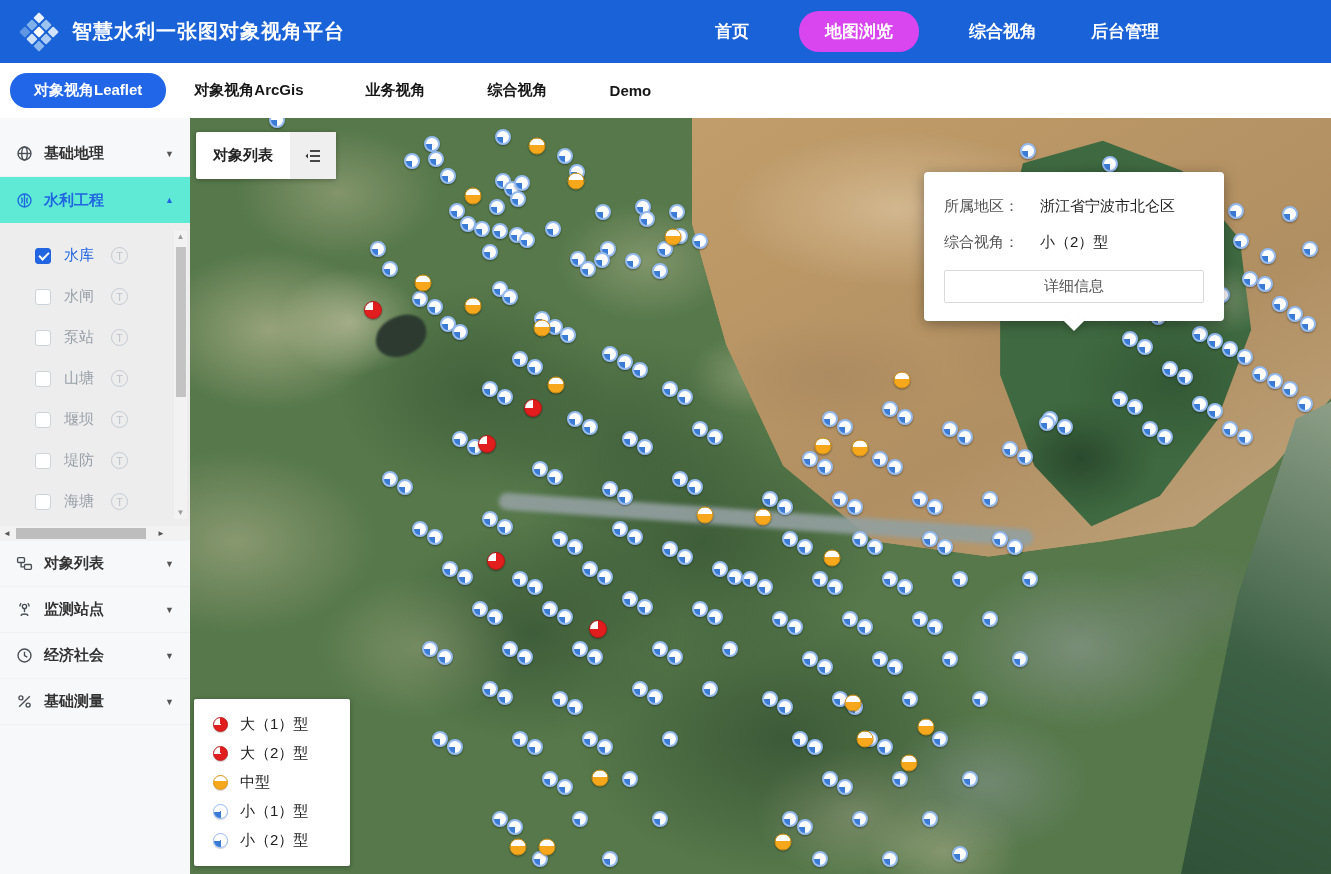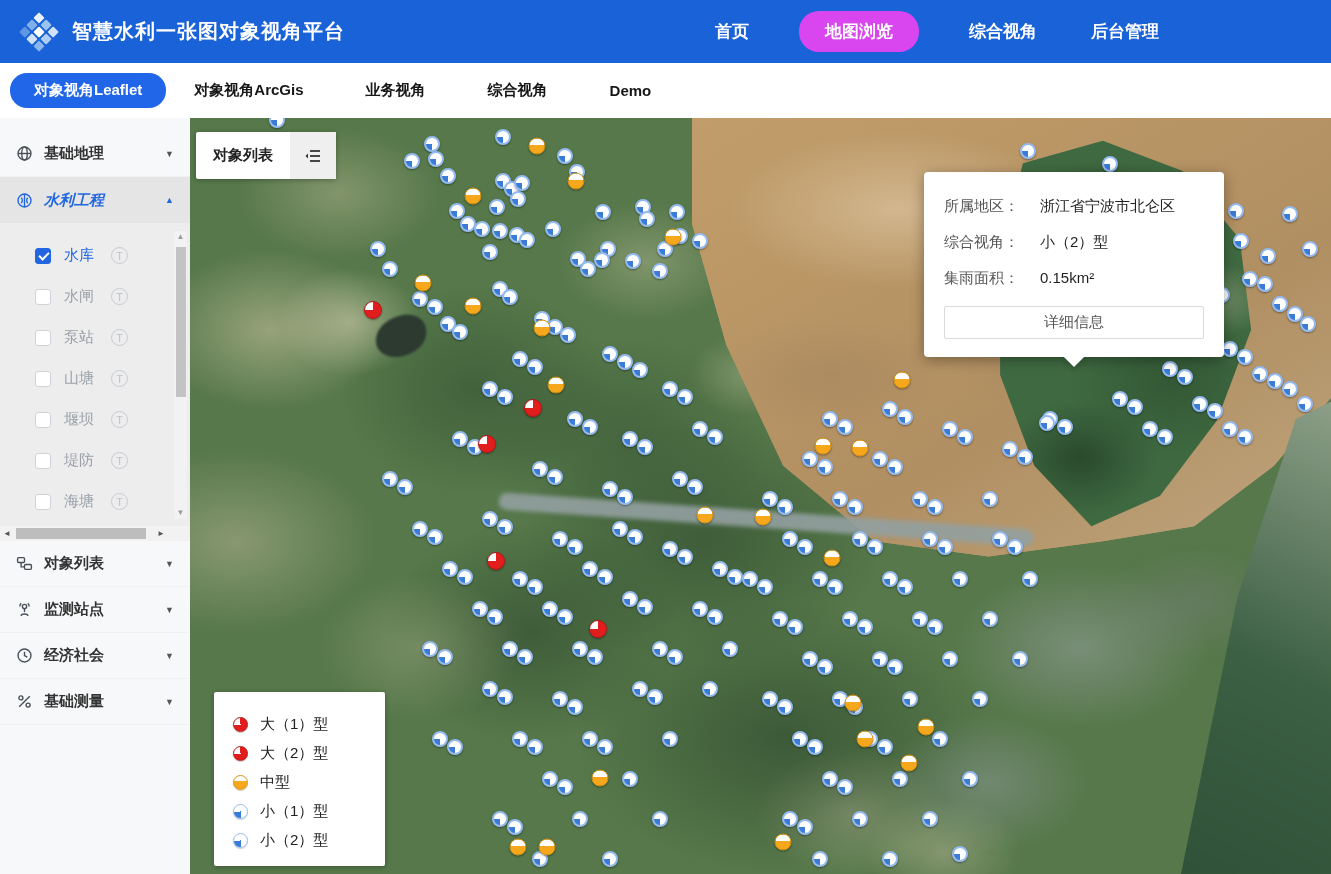--- a/index.html
+++ b/index.html
@@ -22,21 +22,21 @@
   
   .main { display:flex; height:756px; }
 
   
   .sidebar { width:190px; background:#f7f8fa; position:relative; padding-top:13px; flex:0 0 auto; }
   .group-row { height:46px; display:flex; align-items:center; padding:0 16px; font-size:15px; font-weight:600;
     color:#333; background:#f7f8fa; border-bottom:1px solid #f0f1f4; cursor:pointer; }
   .group-row .gicon { width:17px; height:17px; margin-right:11px; color:#4a4f57; display:flex; }
   .group-row .gicon svg { width:17px; height:17px; }
   .group-row .caret { margin-left:auto; font-size:9px; color:#555; }
-  .group-row.active { background:#e5e5e5; color:#2166e0; border-bottom:none;font-style:italic; }
+  .group-row.active { background:#5eead4; color:#2166e0; border-bottom:none; }
   .group-row.active .gicon { color:#2166e0; }
   .group-row.active .caret { color:#2166e0; }
 
   .sub-panel { position:relative; background:#ededee; height:318px; padding-top:12px; overflow:hidden; }
   .sub-item { height:41px; display:flex; align-items:center; padding-left:35px; cursor:pointer; }
   .checkbox { width:16px; height:16px; border:1px solid #ced2d9; border-radius:3px; background:#fff; margin-right:13px; position:relative; flex:0 0 auto; }
   .checkbox.checked { background:#2166e0; border-color:#2166e0; }
   .checkbox.checked::after { content:""; position:absolute; left:3px; top:3.5px; width:8px; height:4px;
     border-left:2px solid #fff; border-bottom:2px solid #fff; transform:rotate(-45deg); }
   .sub-label { font-size:15px; color:#9aa0a8; width:34px; }
@@ -129,22 +129,22 @@
   .popup-body { padding:8px 20px 18px; }
   .prow { display:flex; margin-top:16px; font-size:15px; line-height:20px; }
   .plabel { color:#555; width:96px; flex:0 0 auto; }
   .pvalue { color:#1f1f1f; }
   .detail-btn { margin-top:18px; width:100%; height:33px; background:#fff; border:1px solid #d9d9d9;
     border-radius:2px; font-size:15px; color:#555; cursor:pointer; font-family:inherit; }
   .popup-tail { position:absolute; left:50%; bottom:-7px; width:15px; height:15px; background:#fff;
     transform:translateX(-50%) rotate(45deg); box-shadow:3px 3px 5px rgba(0,0,0,.12); }
 
   
-  .legend { position:absolute; left:24px; bottom:8px; width:171px; background:#fff; border-radius:2px;
-    box-shadow:0 1px 5px rgba(0,0,0,.3); padding:18px 0 11px 19px; z-index:6; }
+  .legend { position:absolute; left:4px; bottom:8px; width:156px; background:#fff; border-radius:2px;
+    box-shadow:0 1px 5px rgba(0,0,0,.3); padding:11px 0 11px 19px; z-index:6; }
   .leg-item { display:flex; align-items:center; height:29px; font-size:15px; color:#222; font-weight:500; }
   .leg-dot { width:15px; height:15px; border-radius:50%; margin-right:12px; flex:0 0 auto; box-shadow:0 1px 1px rgba(0,0,0,.2); }
   .leg-dot.large  { border:1px solid #b91414; background:conic-gradient(from 270deg,#fff 0 90deg,#e11d1d 0); }
   .leg-dot.medium { border:1px solid #d89210; background:linear-gradient(#fff 0 42%, #f7a71c 42%); }
   .leg-dot.small  { border:1.5px solid #94baf0; background:conic-gradient(from 180deg,#3a7bd5 0 90deg,#fff 0); }
 </style>
 </head>
 <body>
 
 <div class="header">
@@ -595,23 +595,20 @@
       </div>
     </div>
 
     <div class="popup">
       <div class="popup-body" id="popup-rows"><div class="prow">
             <span class="plabel">所属地区：</span>
             <span class="pvalue">浙江省宁波市北仑区</span>
           </div><div class="prow">
             <span class="plabel">综合视角：</span>
             <span class="pvalue">小（2）型</span>
-          </div><div class="prow">
-            <span class="plabel">集雨面积：</span>
-            <span class="pvalue">0.15km²</span>
           </div><button class="detail-btn">详细信息</button></div>
       <div class="popup-tail"></div>
     </div>
 
     <div class="legend" id="legend">
         <div class="leg-item">
           <span class="leg-dot large"></span>
           <span>大（1）型</span>
         </div>
         <div class="leg-item">

